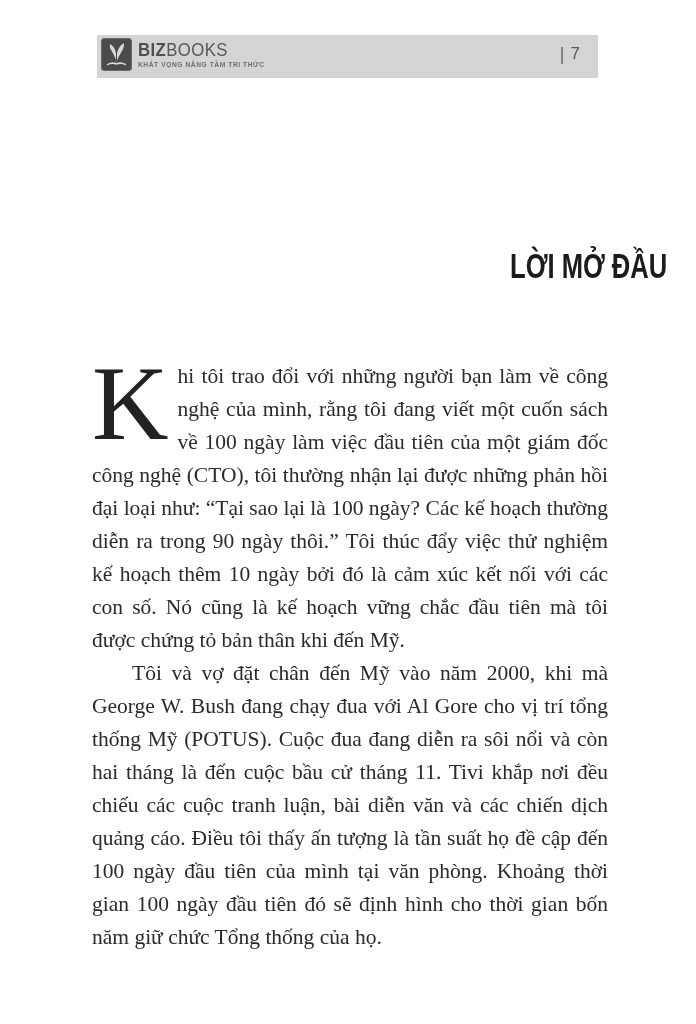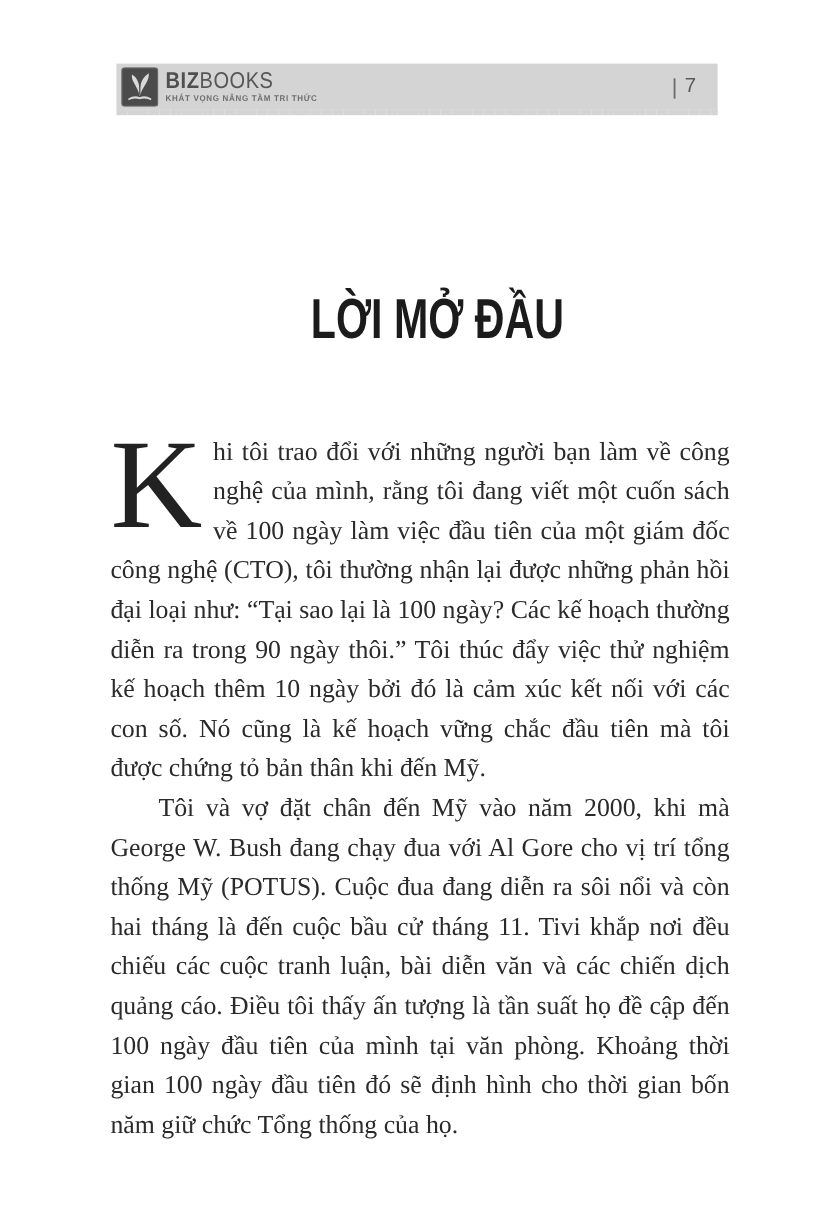--- a/index.html
+++ b/index.html
@@ -5,21 +5,21 @@
   * { margin:0; padding:0; box-sizing:border-box; }
   html,body { background:#ffffff; }
   .page {
     position:relative; width:696px; height:1024px; margin:0 auto;
     background:#ffffff; overflow:hidden;
     font-family:"Liberation Serif", serif;
   }
 
   
   .runhead {
-    position:absolute; left:97px; top:53px; width:501px; height:38px;
+    position:absolute; left:97px; top:35px; width:501px; height:38px;
     background:#d4d4d4;
     display:flex; align-items:center; justify-content:space-between;
     padding:0 18px 0 4px;
   }
   .runhead .sawtooth {
     position:absolute; top:100%; left:0; right:0; height:5px;
     background-image:
       linear-gradient(to bottom right, #d4d4d4 49.5%, rgba(0,0,0,0) 50.5%),
       linear-gradient(to bottom left,  #d4d4d4 49.5%, rgba(0,0,0,0) 50.5%);
     background-size:9px 10px;
@@ -44,23 +44,23 @@
   }
   .folio {
     font-family:"Liberation Sans", sans-serif; font-size:17px; color:#5a5a5a;
     display:flex; align-items:center; gap:6px;
   }
   .folio .sep { font-weight:400; color:#6a6a6a; font-size:18px; }
 
   
   .chapter-title {
     position:absolute; left:0; top:240px; width:696px;
-    text-align:center;
+    text-align:right;
     font-family:"Liberation Sans", sans-serif; font-weight:700;
-    font-size:47px; line-height:52px; color:#1b1b1b;padding-left:34px;
+    font-size:35px; line-height:52px; color:#1b1b1b;padding-left:34px;
   }
   .chapter-title .condense {
     display:inline-block; transform:scaleX(0.73); transform-origin:center;
     letter-spacing:0px; white-space:nowrap;
   }
 
   
   .body-text {
     position:absolute; left:92px; top:360px; width:516px;
     font-size:21.5px; line-height:33px; color:#2a2a2a;

